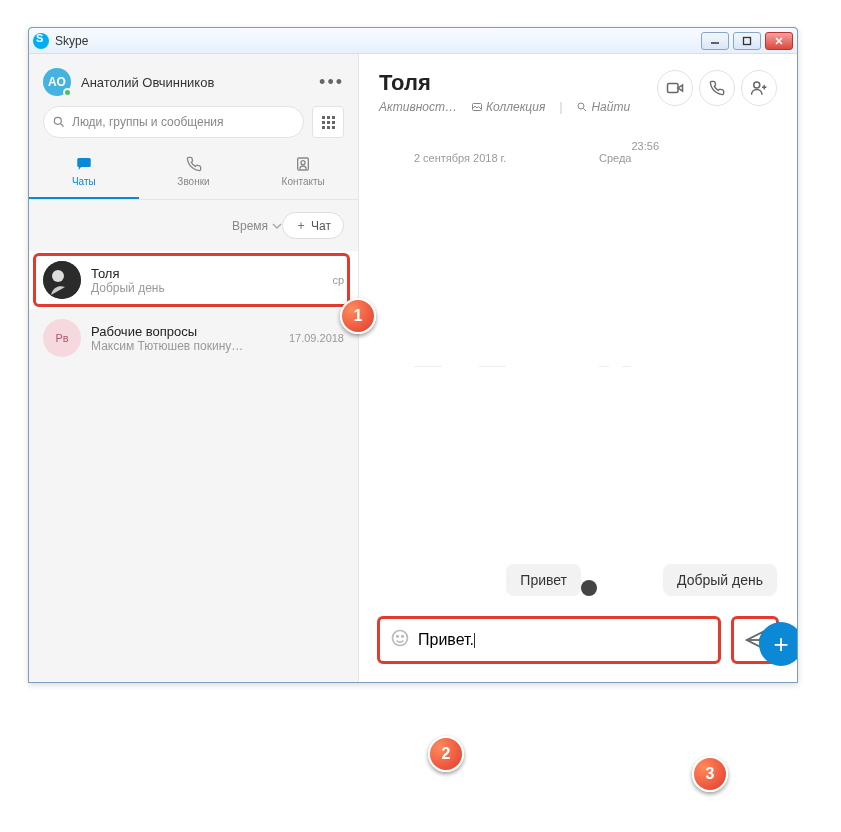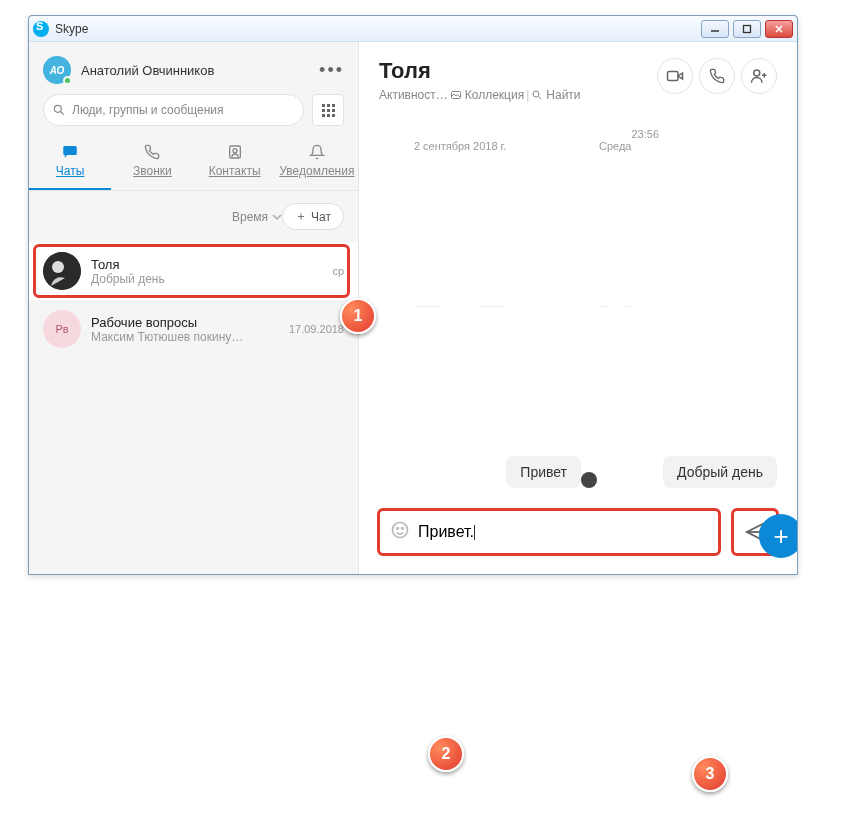--- a/index.html
+++ b/index.html
@@ -1,50 +1,50 @@
 <!DOCTYPE html>
 <html><head>
 <meta charset="utf-8">
 <style>
   * { box-sizing: border-box; margin: 0; padding: 0; font-family: "Segoe UI", Arial, sans-serif; }
   body { background: #fff; width: 841px; height: 832px; position: relative; }
 
   
-  .win-frame { position: absolute; left: 28px; top: 15px; width: 770px; height: 560px; border: 1px solid #7b9ebd; border-radius: 4px 4px 0 0; background: #14532d; overflow: hidden; box-shadow: 0 2px 6px rgba(0,0,0,.15); }
+  .win-frame { position: absolute; left: 28px; top: 27px; width: 770px; height: 656px; border: 1px solid #7b9ebd; border-radius: 4px 4px 0 0; background: #14532d; overflow: hidden; box-shadow: 0 2px 6px rgba(0,0,0,.15); }
   .titlebar { height: 26px; background: linear-gradient(#f7fbff,#e6f0fb); display: flex; align-items: center; padding: 0 4px; border-bottom: 1px solid #cfe0f4; }
   .titlebar .tb-icon { width: 16px; height: 16px; border-radius: 50%; background: #00aff0; margin-right: 6px; position: relative; }
   .titlebar .tb-icon::after { content:"S"; position:absolute; left:3px; top:-1px; color:#fff; font-weight:bold; font-size:11px; }
   .titlebar .title { font-size: 12px; color: #333; flex: 1; }
   .win-btns { display: flex; gap: 4px; }
   .win-btn { width: 28px; height: 18px; border: 1px solid #8aa5c4; border-radius: 3px; background: linear-gradient(#f2f7fd,#d9e6f7); display:flex; align-items:center; justify-content:center; cursor:pointer; }
   .win-btn.close { background: linear-gradient(#f7a0a0,#d94b3c); border-color:#b33; }
   .win-btn svg { width: 10px; height: 10px; }
 
   .app { position: absolute; top: 26px; left: 0; right: 0; bottom: 0; display: flex; }
 
   
   .sidebar { width: 330px; background: #f5f5f5; border-right: 1px solid #e5e5e5; display: flex; flex-direction: column; }
   .profile { display:flex; align-items:center; padding: 14px 14px 10px 14px; }
-  .avatar-sm { width: 28px; height: 28px; border-radius: 50%; background:#45b3e0; color:#fff; font-size:10px; font-weight:600; display:flex; align-items:center; justify-content:center; position:relative;font-style:italic; }
+  .avatar-sm { width: 28px; height: 28px; border-radius: 50%; background:#45b3e0; color:#fff; font-size:12px; font-weight:600; display:flex; align-items:center; justify-content:center; position:relative; }
   .presence { position:absolute; bottom:-1px; right:-1px; width:9px; height:9px; background:#48c15e; border:2px solid #f5f5f5; border-radius:50%; }
   .profile-name { margin-left: 10px; font-size: 13px; color:#333; flex:1; }
   .dots { font-size: 18px; color:#666; letter-spacing:2px; cursor:pointer; }
 
   .search-row { display:flex; padding: 0 14px 10px 14px; gap:8px; }
   .search { flex:1; background:#fff; border:1px solid #e2e2e2; border-radius:16px; height:32px; display:flex; align-items:center; padding:0 8px; color:#888; font-size:12px; }
   .search svg { width:14px; height:14px; margin-right:6px; stroke:#888; }
   .dialer { width:32px; height:32px; border:1px solid #e2e2e2; border-radius:4px; background:#fff; display:flex; align-items:center; justify-content:center; cursor:pointer; }
   .dialer-grid { display:grid; grid-template-columns:repeat(3,3px); grid-template-rows:repeat(3,3px); gap:2px; }
   .dialer-grid span { background:#666; }
 
   .nav { display:flex; border-bottom:1px solid #e5e5e5; }
   .nav-item { flex:1; text-align:center; padding:6px 0 10px 0; cursor:pointer; }
   .nav-item .nicon { height:20px; display:flex; align-items:center; justify-content:center; color:#888; }
   .nav-item.active .nicon { color:#0b88d6; }
-  .nav-item .nlabel { font-size:12px; color:#888; margin-top:2px;text-decoration:underline; }
+  .nav-item .nlabel { font-size:10px; color:#888; margin-top:2px; }
   .nav-item.active .nlabel { color:#0b88d6; }
   .nav-item.active { border-bottom:2px solid #0b88d6; }
 
   .sort-row { display:flex; align-items:center; justify-content:flex-end; padding:12px 14px; }
   .sort-label { font-size:12px; color:#888; display:flex; align-items:center; gap:4px; cursor:pointer; }
   .new-chat-btn { background:#fff; border:1px solid #ddd; border-radius:16px; padding:4px 12px; font-size:12px; color:#555; display:flex; align-items:center; gap:4px; cursor:pointer; }
 
   .chat-list { flex:1; }
   .chat-item { display:flex; align-items:center; padding:10px 14px; cursor:pointer; position:relative; }
   .chat-item.selected { background:#fff; }
@@ -54,21 +54,21 @@
   .chat-text { margin-left:10px; flex:1; overflow:hidden; }
   .chat-name { font-size:13px; color:#222; }
   .chat-preview { font-size:12px; color:#999; white-space:nowrap; overflow:hidden; text-overflow:ellipsis; max-width:180px; }
   .chat-time { font-size:11px; color:#999; }
 
   
   .main { flex:1; display:flex; flex-direction:column; background:#fff; position:relative; }
   .header { padding:16px 20px 12px 20px; display:flex; align-items:flex-start; }
   .hleft { flex:1; }
   .contact-name { font-size:22px; font-weight:700; color:#222; }
-  .subtabs { margin-top:4px; font-size:12px; color:#888; display:flex; gap:2px; }
+  .subtabs { margin-top:4px; font-size:12px; color:#888; display:flex; gap:14px;font-style:italic; }
   .subtabs span { cursor:pointer; display:flex; align-items:center; gap:3px; }
   .hicons { display:flex; gap:6px; }
   .hicon { width:36px; height:36px; border:1px solid #e2e2e2; border-radius:50%; display:flex; align-items:center; justify-content:center; cursor:pointer; color:#666; }
 
   .messages { flex:1; padding:10px 20px; display:flex; flex-direction:row; justify-content:flex-end; overflow:hidden; }
   .date-sep { text-align:center; font-size:11px; color:#999; margin:16px 0; position:relative; }
   .date-sep::before, .date-sep::after { content:""; position:absolute; top:50%; width:30%; height:1px; background:#eee; }
   .date-sep::before { left:0; } .date-sep::after { right:0; }
   .msg-time { text-align:right; font-size:11px; color:#999; margin:4px 4px 2px 0; }
   .bubble { align-self:flex-end; background:#f2f2f2; border-radius:8px; padding:8px 14px; font-size:14px; color:#333; max-width:60%; }
@@ -170,29 +170,20 @@
         </div>
         <div class="nav-item">
           <div class="nicon">
               <svg width="16" height="16" viewBox="0 0 24 24" fill="none" stroke="currentColor" stroke-width="2">
                 <rect x="4" y="3" width="16" height="18" rx="2"></rect>
                 <circle cx="12" cy="10" r="3"></circle>
                 <path d="M7 19c1-3 3-4 5-4s4 1 5 4"></path>
               </svg>
             </div>
           <div class="nlabel">Контакты</div>
-        </div>
-        <div class="nav-item">
-          <div class="nicon">
-              <svg width="16" height="16" viewBox="0 0 24 24" fill="none" stroke="currentColor" stroke-width="2">
-                <path d="M18 8a6 6 0 0 0-12 0c0 7-3 9-3 9h18s-3-2-3-9"></path>
-                <path d="M13.7 21a2 2 0 0 1-3.4 0"></path>
-              </svg>
-            </div>
-          <div class="nlabel">Уведомления</div>
         </div>
       </div>
 
       <div class="sort-row">
         <div class="sort-label">
           <span>Время</span>
           <svg width="10" height="10" viewBox="0 0 10 10">
               <path d="M1 3l4 4 4-4" fill="none" stroke="#aaa" stroke-width="1.5"></path>
             </svg>
         </div>

